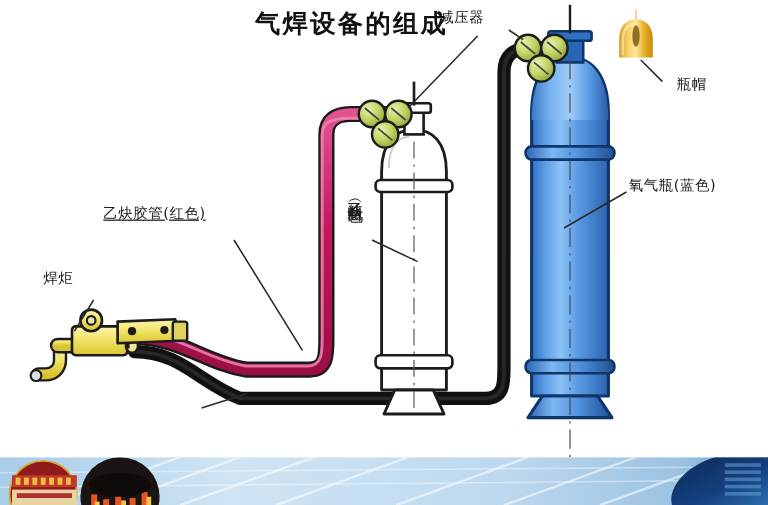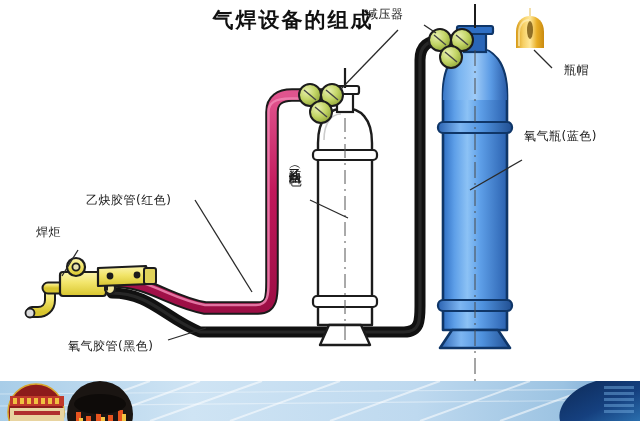--- a/index.html
+++ b/index.html
@@ -287,25 +287,24 @@
         </g>
         <ellipse cx="100" cy="404" rx="26" ry="10" fill="#0e0b09"></ellipse>
       </g>
     </g>
   </svg>
 
   <div class="lbl" style="left:366px;top:8px;">减压器</div>
 
   <div class="lbl" style="left:547px;top:64px;margin-left:17px;">瓶帽</div>
 
-  <div class="lbl" style="left:524px;top:130px;">氧气瓶(蓝色)</div>
+  <div class="lbl" style="left:524px;top:148px;">氧气瓶(蓝色)</div>
 
   <div class="lbl-vert" style="left:288px;top:158px;">乙炔瓶（白色）</div>
 
-  <div class="lbl" style="left:86px;top:194px;">乙炔胶管(红色)</div>
+  <div class="lbl" style="left:86px;top:172px;text-decoration:underline;">乙炔胶管(红色)</div>
 
   <div class="lbl" style="left:36px;top:226px;">焊炬</div>
 
-  <div class="lbl" style="left:68px;top:340px;">氧气胶管(黑色)</div>
 
   <div id="banner-title">气焊设备的组成</div>
 
 </div>
 
 </body></html>

